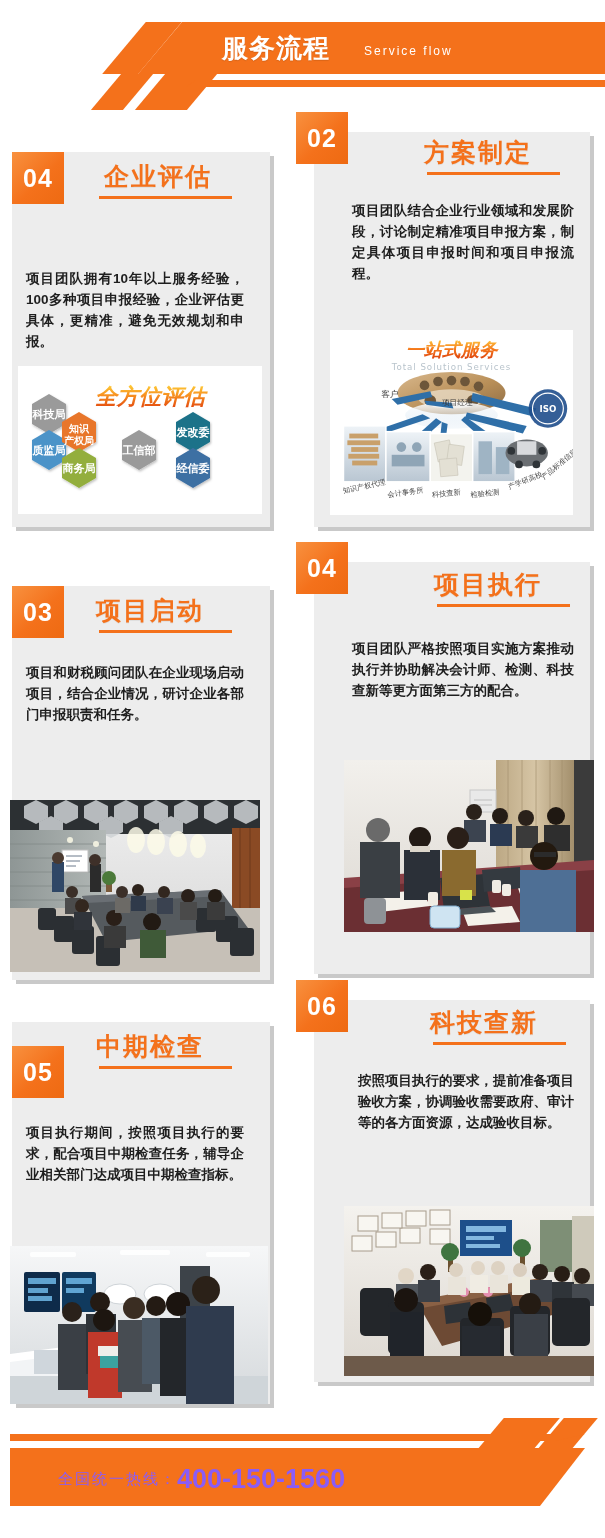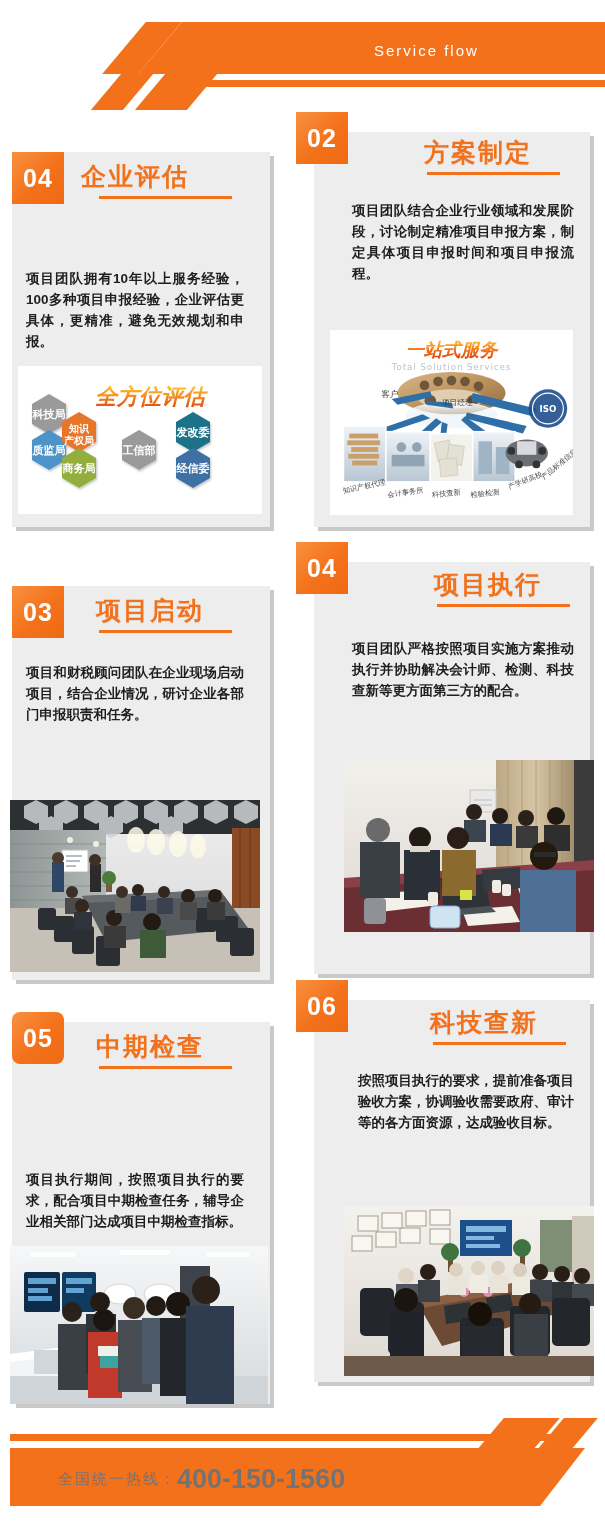--- a/index.html
+++ b/index.html
@@ -19,22 +19,22 @@
     clip-path: polygon(44px 0, 467px 0, 467px 52px, 0 52px);
   }
   .header-title {
     position:absolute; left:222px; top:30px;
     font-size:26px; font-weight:bold; color:#ffffff;
     letter-spacing:1px; line-height:36px;
     text-shadow:0 1px 1px rgba(0,0,0,.12);
     white-space:nowrap;
   }
   .header-sub {
-    position:absolute; left:374px; top:38px;
-    font-size:15px; color:#ffffff; letter-spacing:2px;
+    position:absolute; left:364px; top:38px;
+    font-size:12px; color:#ffffff; letter-spacing:2px;
     line-height:26px; white-space:nowrap;
     font-weight:400;
   }
   
   .slash {
     position:absolute; background:#F4711B;
     transform: skewX(-40deg);
   }
   .slash-a { left:168px; top:22px; width:56px; height:52px; }
   .slash-b { left:124px; top:22px; width:36px; height:52px; }
@@ -97,44 +97,45 @@
   }
   .footer-bar {
     position:absolute; left:10px; top:1448px; width:575px; height:58px;
     background:#F4711B;
     clip-path: polygon(0 0, 575px 0, 530px 58px, 0 58px);
   }
   .footer-slashes { position:absolute; left:430px; top:1400px; width:175px; height:110px; }
   .fslash { position:absolute; background:#F4711B; transform:skewX(-40deg); }
   .footer-text {
     position:absolute; left:58px; top:1462px;
-    color:#737373; white-space:nowrap; line-height:32px;
+    color:#8b5cf6; white-space:nowrap; line-height:32px;
   }
   .footer-label { font-size:15px; letter-spacing:2px; vertical-align:middle; }
   .footer-phone { font-size:27px; font-weight:bold; letter-spacing:0px; vertical-align:middle; }
 </style>
 </head>
 <body>
 
 <div class="page">
 
   <div class="header-wrap">
     <div class="slash slash-b"></div>
     <div class="slash slash-a"></div>
     <div class="slash slash-d"></div>
     <div class="slash slash-c"></div>
     <div class="header-bar"></div>
+    <div class="header-title">服务流程</div>
     <div class="header-sub">Service flow</div>
     <div class="header-underline"></div>
   </div>
 
   <div class="card" style="left:12px; top:152px; width:258px; height:375px;">
   </div>
   <div class="badge" style="left:12px; top:152px;">04</div>
-  <div class="card-title" style="left:81px; top:160px;">企业评估</div>
+  <div class="card-title" style="left:104px; top:160px;">企业评估</div>
   <div class="title-rule" style="left:99px; top:196px; width:133px;"></div>
   <div class="card-body" style="left:26px; top:232px; width:218px;margin-top:36px;">项目团队拥有10年以上服务经验，100多种项目申报经验，企业评估更具体，更精准，避免无效规划和申报。</div>
 
   <div class="hexfig" style="left:18px; top:366px; width:244px; height:148px;">
     <svg viewBox="0 0 244 148" xmlns="http://www.w3.org/2000/svg">
       <rect x="0" y="0" width="244" height="148" fill="#ffffff"></rect>
       <defs>
         <linearGradient id="gTitle" x1="0" y1="0" x2="0" y2="1">
           <stop offset="0%" stop-color="#FFD33A"></stop>
           <stop offset="45%" stop-color="#F79020"></stop>
@@ -483,24 +484,24 @@
           <rect x="20" y="138" width="22" height="26" rx="4"></rect>
         </g>
 
       <rect x="86" y="146" width="30" height="22" rx="4" fill="#cfe4f2" stroke="#7fa9c9"></rect>
       <rect x="116" y="130" width="12" height="10" fill="#d8e24a"></rect>
     </svg>
   </div>
 
   <div class="card" style="left:12px; top:1022px; width:258px; height:382px;">
   </div>
-  <div class="badge" style="left:12px; top:1012px;border-radius:8px;">05</div>
+  <div class="badge" style="left:12px; top:1046px;">05</div>
   <div class="card-title" style="left:96px; top:1030px;">中期检查</div>
   <div class="title-rule" style="left:99px; top:1066px; width:133px;"></div>
-  <div class="card-body" style="left:26px; top:1122px; width:218px;margin-top:47px;">项目执行期间，按照项目执行的要求，配合项目中期检查任务，辅导企业相关部门达成项目中期检查指标。</div>
+  <div class="card-body" style="left:26px; top:1122px; width:218px;">项目执行期间，按照项目执行的要求，配合项目中期检查任务，辅导企业相关部门达成项目中期检查指标。</div>
 
   <div class="photo" style="left:10px; top:1246px; width:258px; height:158px;">
     <svg viewBox="0 0 258 158" xmlns="http://www.w3.org/2000/svg">
       <defs>
         <linearGradient id="p5bg" x1="0" y1="0" x2="0" y2="1">
           <stop offset="0%" stop-color="#f6f7f8"></stop>
             <stop offset="100%" stop-color="#d5d9dc"></stop>
         </linearGradient>
       </defs>
       <rect width="258" height="158" fill="url(#p5bg)"></rect>

